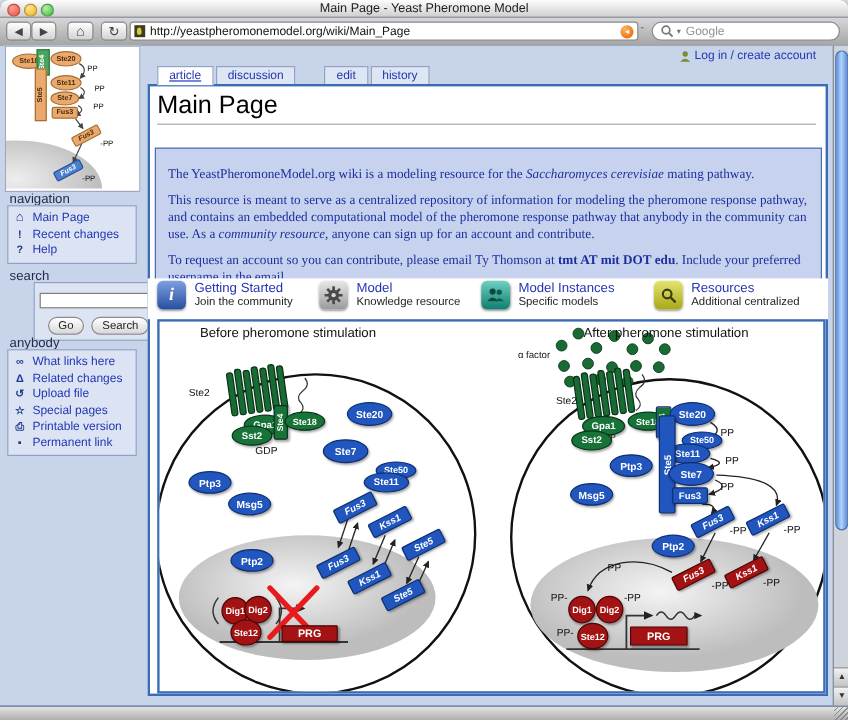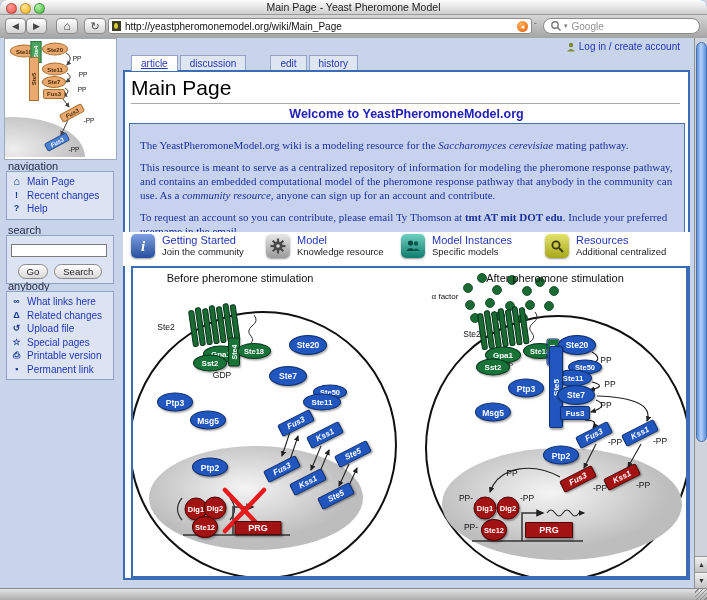--- a/index.html
+++ b/index.html
@@ -167,21 +167,21 @@
           <span class="picon">!</span>
           <a class="lnk" href="#">Recent changes</a>
         </div>
       <div class="pitem">
           <span class="picon">?</span>
           <a class="lnk" href="#">Help</a>
         </div>
     </div>
 
     <div class="portlet-h" style="left:8px;top:186px;">search</div>
-    <div class="searchbox" style="top:197px;">
+    <div class="searchbox" style="top:197px;margin-left:22px;">
       <input class="searchinput" style="">
       <div style="display:flex;gap:6px;justify-content:center;margin-top:6px;">
         <button class="aquabtn">Go</button>
         <button class="aquabtn">Search</button>
       </div>
     </div>
 
     <div class="portlet-h" style="left:8px;top:242px;">anybody</div>
     <div class="portlet" style="top:253px;">
       <div class="pitem">
@@ -213,21 +213,20 @@
     <div class="tabs">
       <div class="tab active">article</div>
       <div class="tab">discussion</div>
       <div class="tabspacer"></div>
       <div class="tab">edit</div>
       <div class="tab">history</div>
     </div>
 
     <div class="content"></div>
     <div class="h1">Main Page</div>
-    <div class="welcome">Welcome to YeastPheromoneModel.org</div>
 
     <div class="infobox">
       <p><span>The YeastPheromoneModel.org wiki is a modeling resource for the </span><i>Saccharomyces cerevisiae</i><span> mating pathway.</span></p>
       <p><span>This resource is meant to serve as a centralized repository of information for modeling the pheromone response pathway, and contains an embedded computational model of the pheromone response pathway that anybody in the community can use. As a </span><i>community resource,</i><span> anyone can sign up for an account and contribute.</span></p>
       <p style="margin-bottom:2px;"><span>To request an account so you can contribute, please email Ty Thomson at </span><b>tmt AT mit DOT edu</b><span>. Include your preferred username in the email.</span></p>
     </div>
 
     <div class="qrow">
       <div class="qitem" style="left:8px;">
         <div class="qicon" style="background:linear-gradient(#7d9fe0,#274f9e);">

